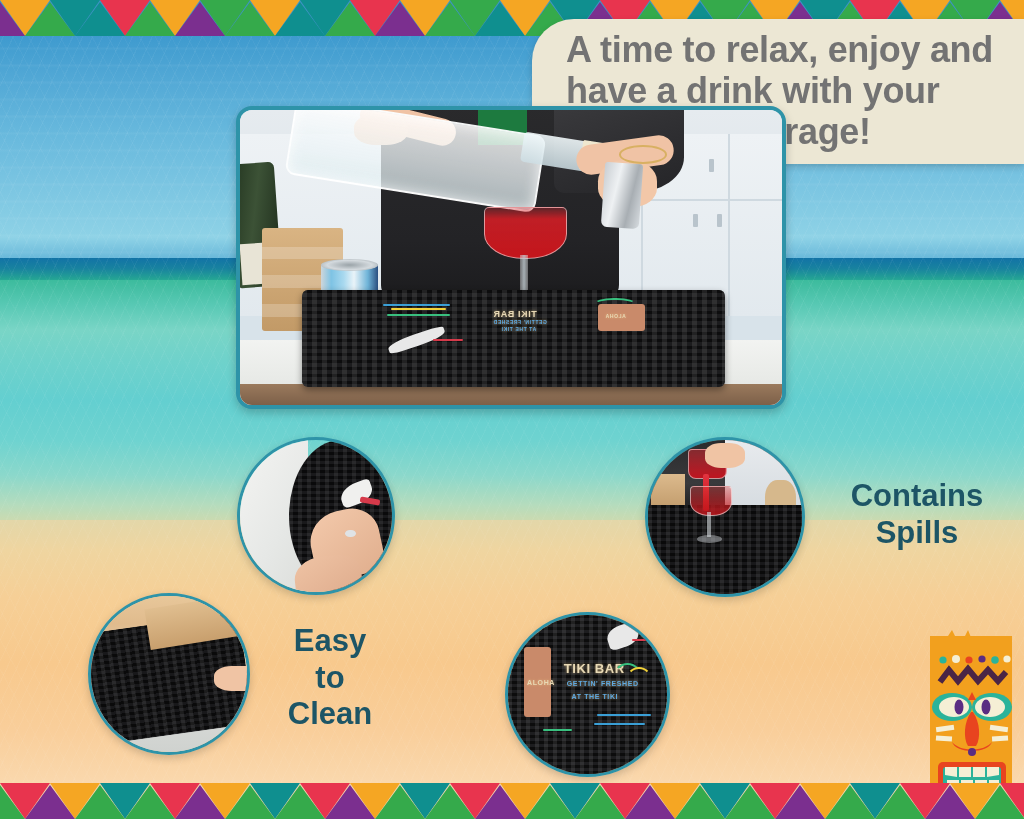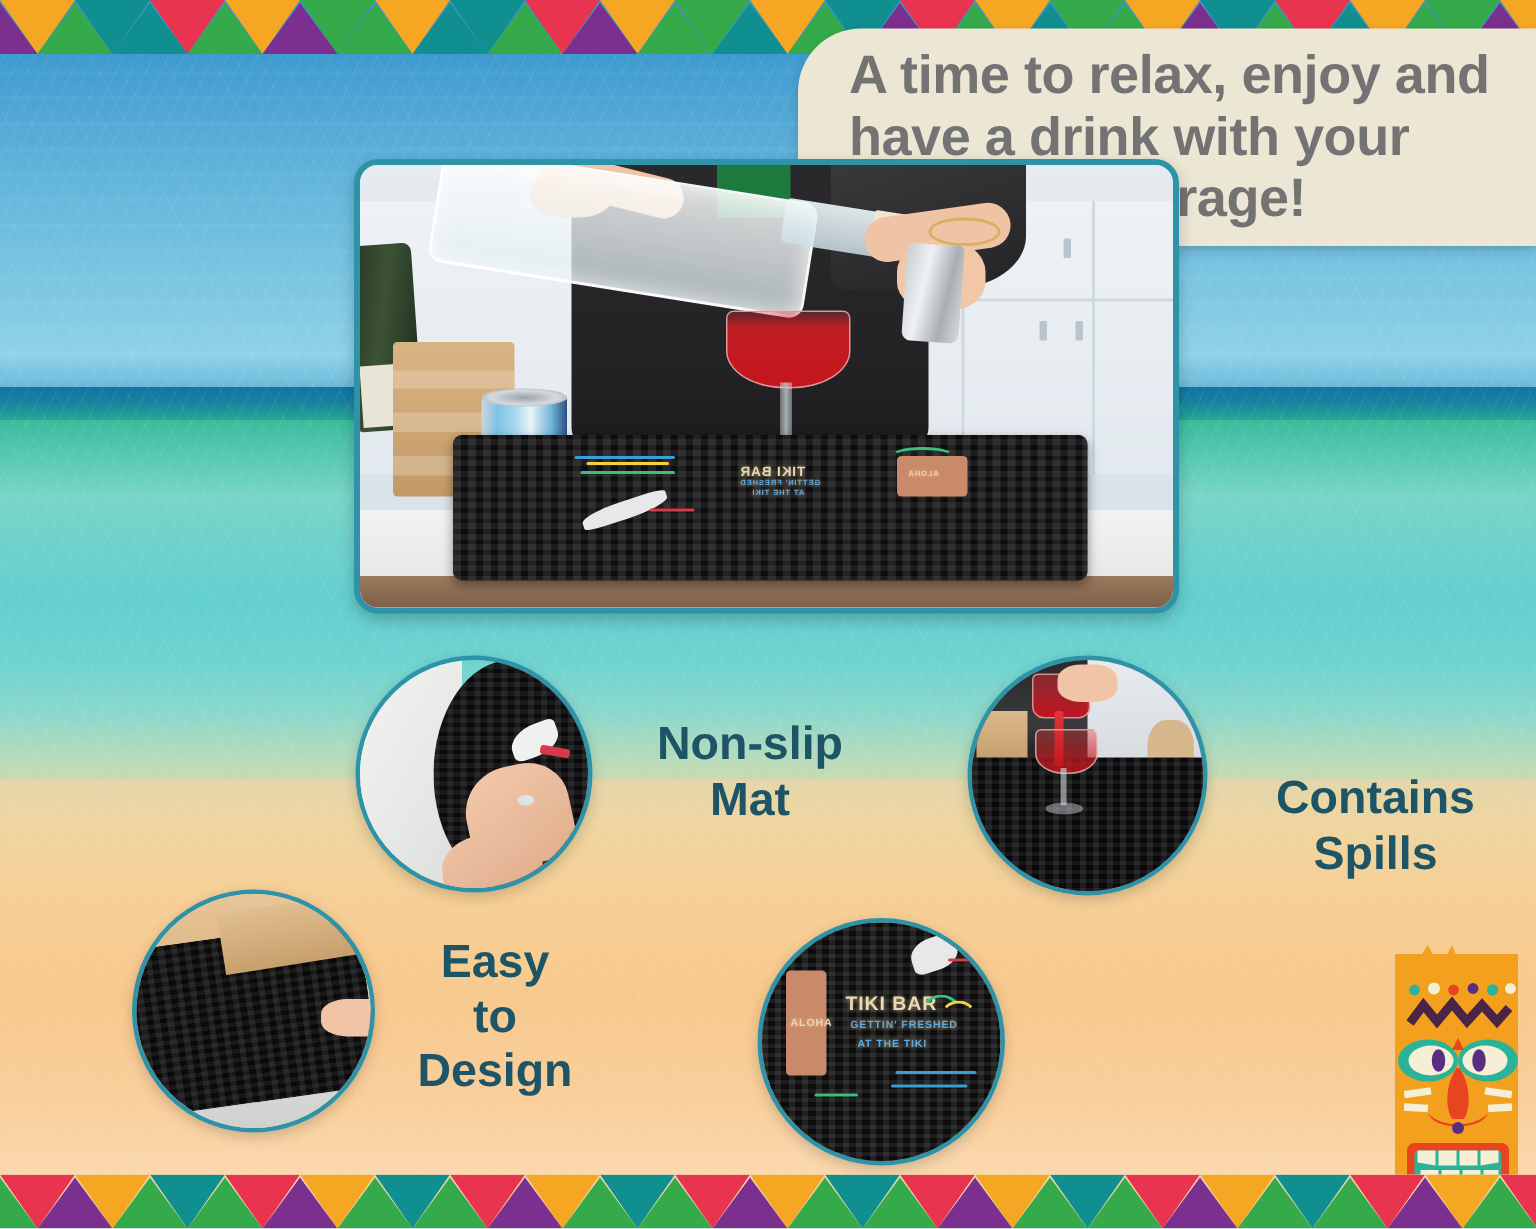--- a/index.html
+++ b/index.html
@@ -627,52 +627,50 @@
     <div class="fc-inner">
       <div class="c1-marble"></div>
       <div class="c1-mat"></div>
       <div class="c1-bird"></div>
       <div class="c1-beak"></div>
       <div class="c1-hand-a"></div>
       <div class="c1-ring"></div>
       <div class="c1-hand-b"></div>
     </div>
   </div>
-  <div class="feature-label" style="left:400px;top:478px;width:200px;">Non-slip
-Mat</div>
 
   <div class="feature-circle" style="left:645px;top:437px;width:160px;height:160px;">
     <div class="fc-inner">
       <div class="c2-bg"></div>
       <div class="c2-wall"></div>
       <div class="c2-stool"></div>
       <div class="c2-crate"></div>
       <div class="c2-mat"></div>
       <div class="c2-pitcher"></div>
       <div class="c2-hand"></div>
       <div class="c2-stream"></div>
       <div class="c2-glass"></div>
       <div class="c2-stem"></div>
       <div class="c2-foot"></div>
     </div>
   </div>
-  <div class="feature-label" style="left:812px;top:478px;width:210px;margin-top:36px;">Contains
+  <div class="feature-label" style="left:812px;top:478px;width:210px;">Contains
 Spills</div>
 
   <div class="feature-circle" style="left:88px;top:593px;width:162px;height:162px;">
     <div class="fc-inner">
       <div class="c3-counter"></div>
       <div class="c3-mat"></div>
       <div class="c3-crate"></div>
       <div class="c3-hand"></div>
     </div>
   </div>
   <div class="feature-label" style="left:255px;top:623px;width:150px;">Easy
 to
-Design</div>
+Clean</div>
 
   <div class="feature-circle" style="left:505px;top:612px;width:165px;height:165px;">
     <div class="fc-inner">
       <div class="c4-mat"></div>
       <div class="mat-art">
         <div class="tiki-statue-mini" style="left:10%;top:20%;width:17%;height:44%;"></div>
         <div class="neon-txt" style="left:12%;top:40%;font-size:7px;">ALOHA</div>
         <div class="neon-txt" style="left:35%;top:29%;font-size:13px;">TIKI BAR</div>
         <div class="neon-txt" style="left:37%;top:41%;font-size:7px;color:#5ea8e0;">GETTIN' FRESHED</div>
         <div class="neon-txt" style="left:40%;top:49%;font-size:7px;color:#5ea8e0;">AT THE TIKI</div>

